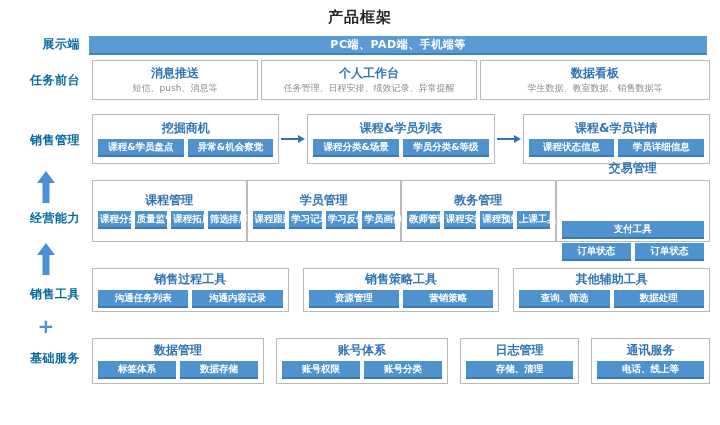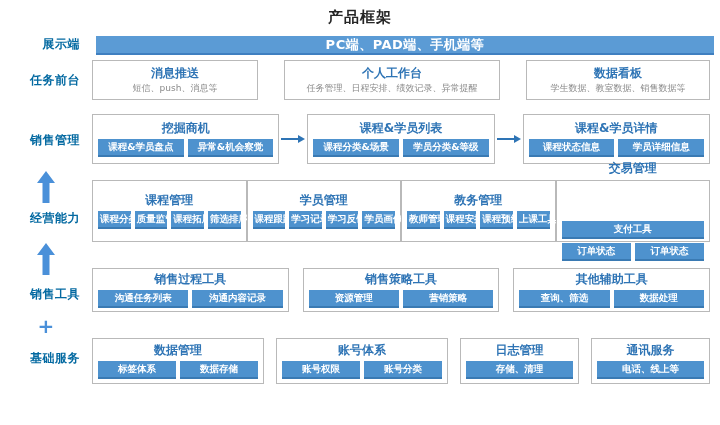--- a/index.html
+++ b/index.html
@@ -75,28 +75,28 @@
     position: absolute;
     left: 92px;
     width: 618px;
     display: flex;
     box-sizing: border-box;
   }
 
   
   .banner {
     position: absolute;
-    left: 96px;
+    left: 89px;
     top: 36px;
     width: 618px;
     height: 19px;
     background: #5b9bd5;
     border-bottom: 2px solid #3f7fc0;
     color: #ffffff;
-    font-size: 13px;
+    font-size: 11px;
     font-weight: bold;
     display: flex;
     align-items: center;
     justify-content: center;
     letter-spacing: 0.5px;
     box-sizing: border-box;
   }
 
   
   .card {
@@ -145,21 +145,21 @@
     padding: 2px 2px 1px;
     line-height: 1.35;
     white-space: nowrap;
     box-sizing: border-box;
     flex: 1 1 0;
     min-width: 0;
   }
   .tag.wide { flex: 1 1 100%; margin-top: 42px; }
 
   
-  #row-task { top: 60px; height: 40px; gap: 26px; }
+  #row-task { top: 60px; height: 40px; gap: 3px; }
   #row-task .card:nth-child(1) { flex: 0 0 166px; }
   #row-task .card:nth-child(2) { flex: 0 0 216px; }
   #row-task .card:nth-child(3) { flex: 1 1 auto; }
 
   
   #row-sales { top: 114px; height: 50px; align-items: stretch; }
   #row-sales .card { flex: 1 1 0; }
   .harrow {
     flex: 0 0 28px;
     position: relative;

